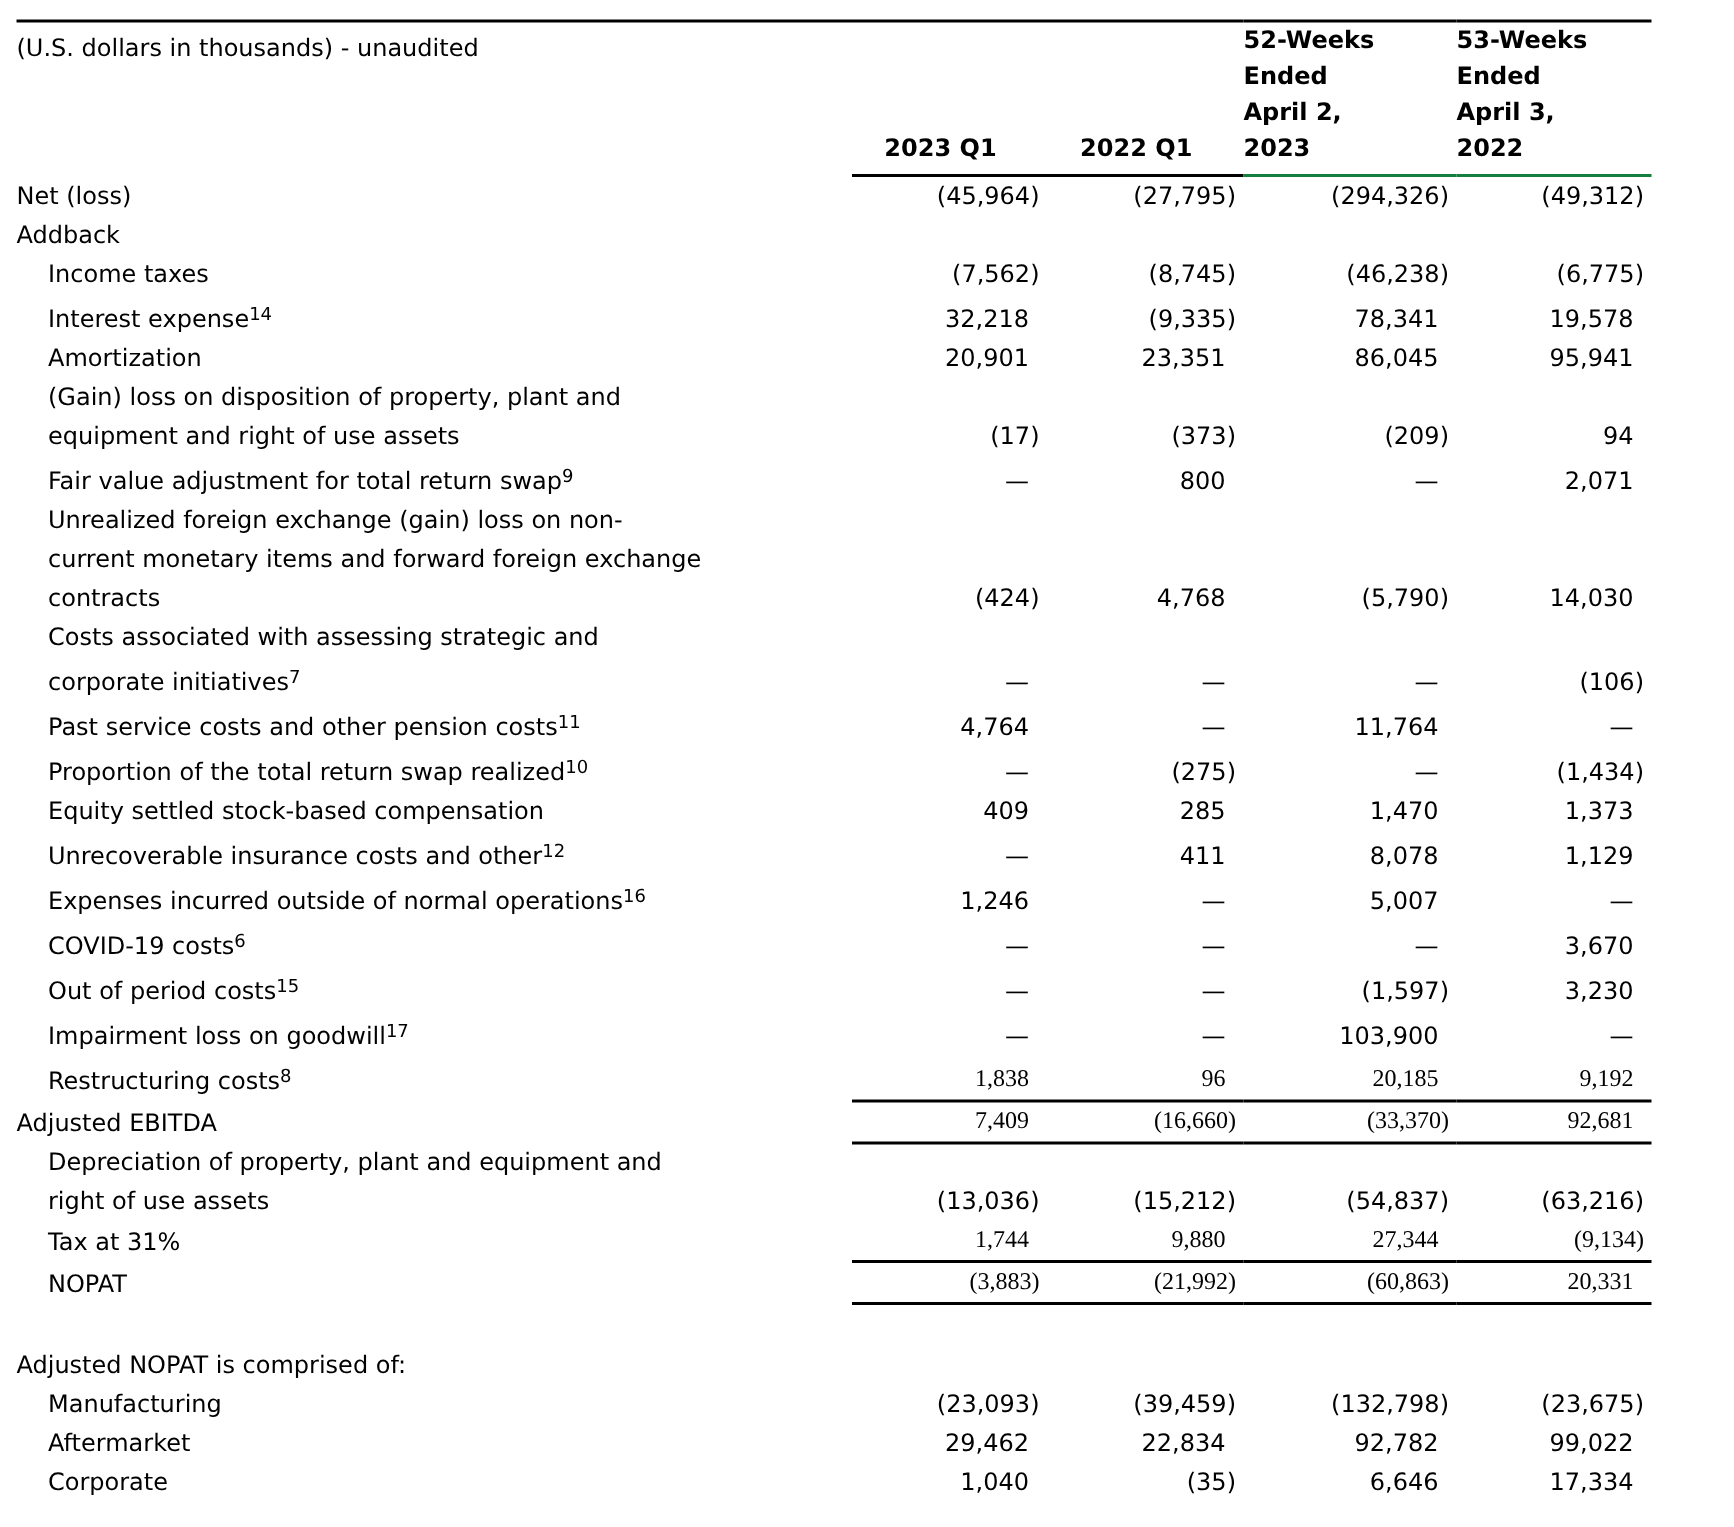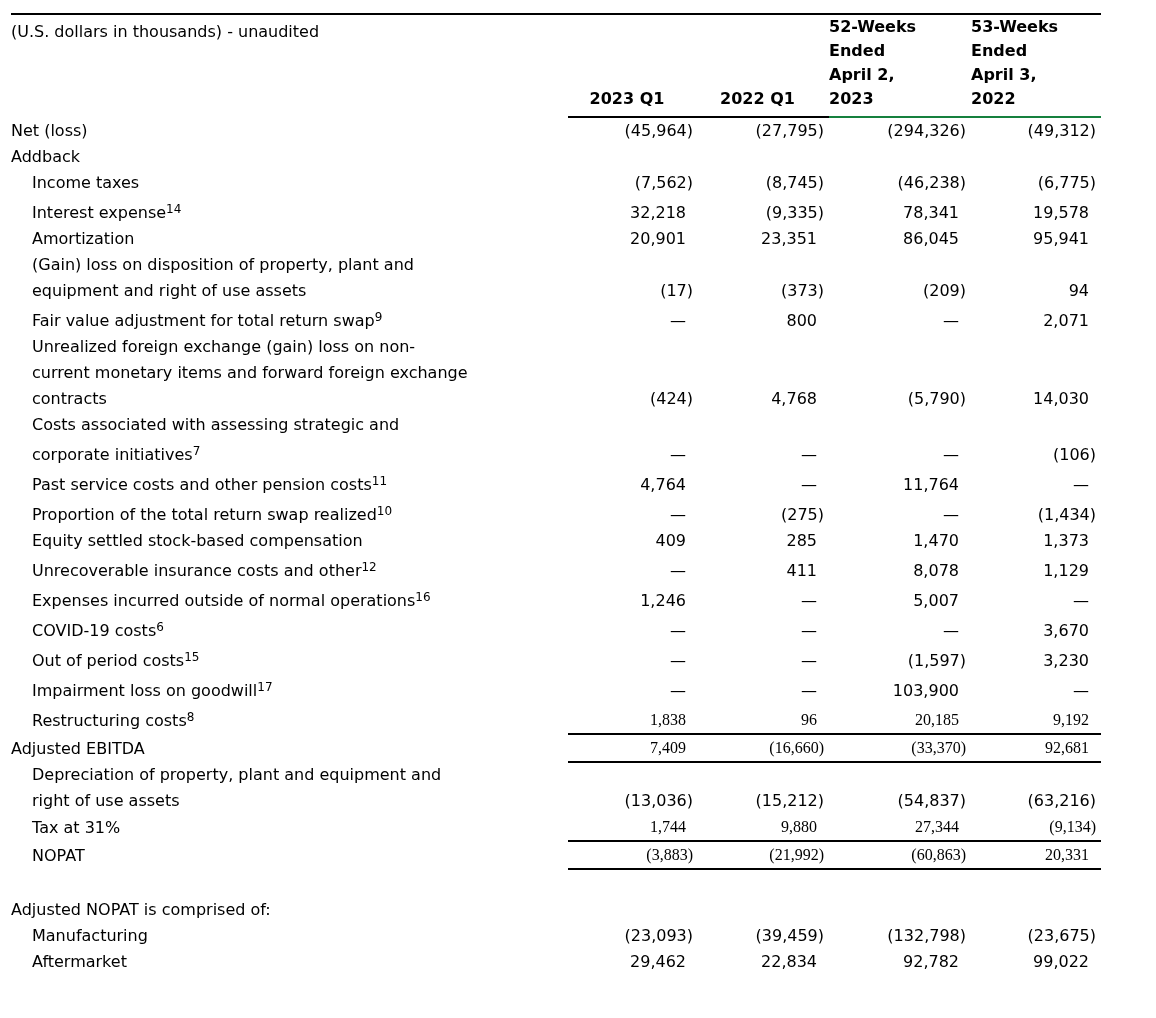--- a/index.html
+++ b/index.html
@@ -272,15 +272,22 @@
           <td class="num paren">(132,798)</td>
           <td class="num paren">(23,675)</td>
         </tr>
         <tr>
           <td class="label indent"><span>Aftermarket</span></td>
           <td class="num">29,462</td>
           <td class="num">22,834</td>
           <td class="num">92,782</td>
           <td class="num">99,022</td>
         </tr>
+        <tr>
+          <td class="label indent"><span>Corporate</span></td>
+          <td class="num">1,040</td>
+          <td class="num paren">(35)</td>
+          <td class="num">6,646</td>
+          <td class="num">17,334</td>
+        </tr>
       </tbody>
   </table>
 </div>
 
 </body></html>

